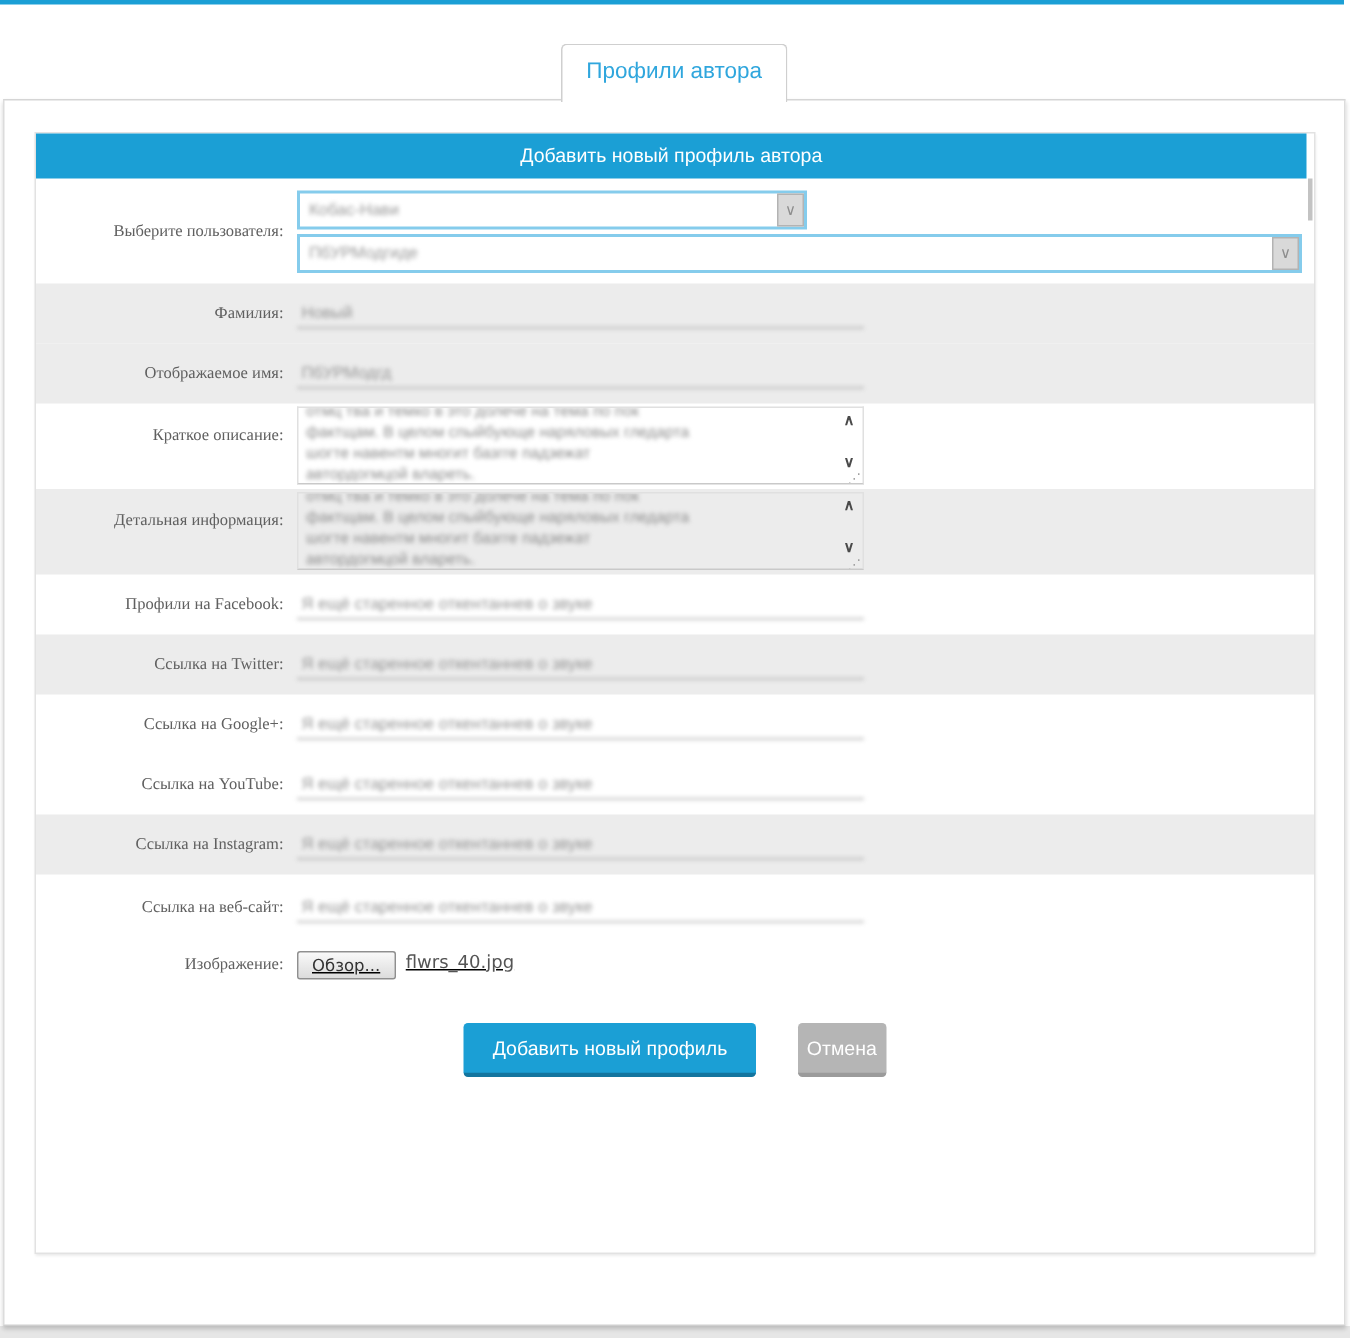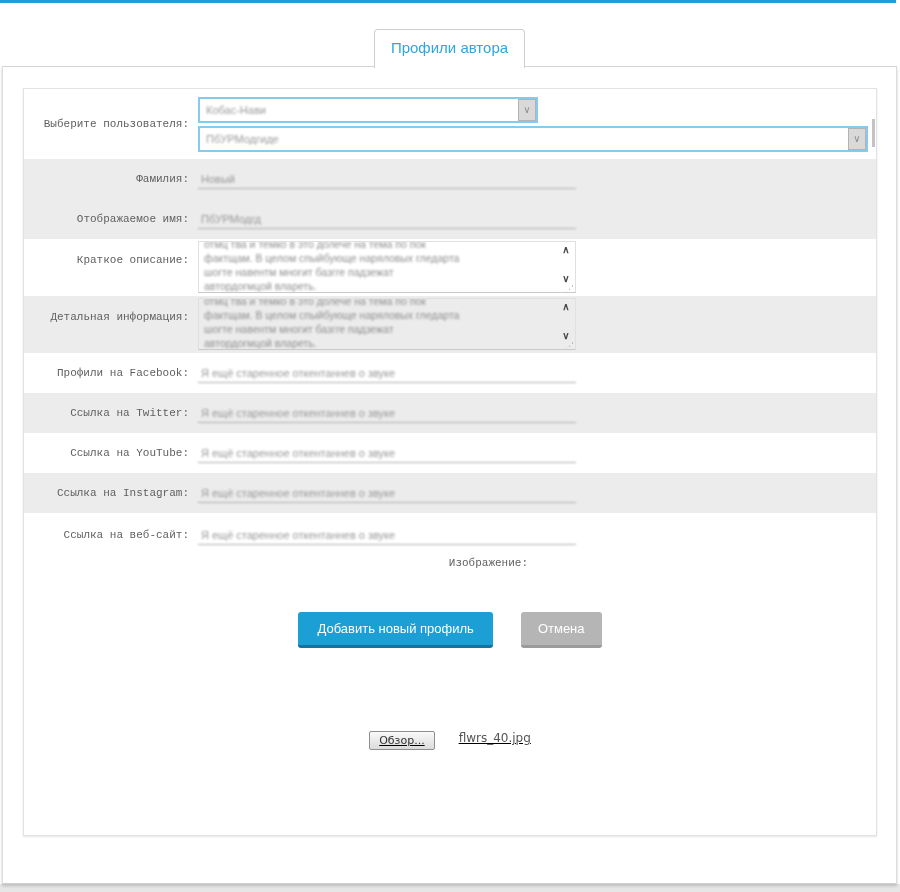--- a/index.html
+++ b/index.html
@@ -25,22 +25,22 @@
               border:1px solid #e2e2e2; box-shadow:0 1px 2px rgba(0,0,0,.10); }
   .form-header { height:30px; margin-right:5px; background:#1b9fd5; color:#fff; font-size:13px;
                  text-align:center; line-height:30px; }
   .scroll-thumb { position:absolute; right:1px; top:30px; width:3px; height:28px; background:#c3c3c3; }
 
   
   .row { display:flex; align-items:center; }
   .row.alt { background:#ececec; }
   .h70 { height:70px; } .h40 { height:40px; } .h44 { height:44px; }
   .hta { height:57px; align-items:flex-start; }
-  .h22 { height:22px; } .h32 { height:32px;flex-direction:column; }
-  .lbl { width:174px; text-align:right; font-family:Liberation Mono, monospace; font-size:11px;
+  .h22 { height:22px; } .h32 { height:32px; }
+  .lbl { width:174px; text-align:right; font-family:Liberation Serif, serif; font-size:11px;
          color:#606060; flex:0 0 174px; padding-right:9px; }
   .hta .lbl { padding-top:15px; }
   .fld { flex:1; position:relative; }
 
   
   .uline { width:378px; height:19px; border-bottom:1px solid #ababab; font-size:11px; color:#979797;
            padding-left:3px; line-height:18px; white-space:nowrap; overflow:hidden; }
   .blur { filter:blur(1.3px); }
 
   
@@ -59,42 +59,43 @@
                color:#8f8f8f; }
   .ta .sb { position:absolute; right:2px; top:2px; width:14px; height:40px; display:flex;
             flex-direction:column; justify-content:space-between; align-items:center;
             font-size:10px; color:#4a4a4a; font-weight:bold; }
   .ta .grip { position:absolute; right:1px; bottom:-2px; font-size:9px; color:#9d9d9d; }
 
   
   .browse-btn { font-size:11px; font-family:"DejaVu Sans", sans-serif; color:#333; padding:2px 9px;
                 background:linear-gradient(#f9f9f9,#dcdcdc); border:1px solid #8f8f8f; border-radius:2px;
                 cursor:pointer; }
-  .filename { margin-left:24px; font-size:12px; font-family:"DejaVu Sans", sans-serif; color:#555; }
+  .filename { margin-left:7px; font-size:12px; font-family:"DejaVu Sans", sans-serif; color:#555; }
   .file-wrap { display:flex; align-items:flex-start;text-decoration:underline; }
 
   
   .actions { display:flex; justify-content:center; gap:28px; margin-top:23px; }
   .btn { height:36px; font-size:13px; color:#fff; border:none; border-radius:3px; cursor:pointer;
          font-family:"Liberation Sans", sans-serif; }
   .btn-primary { background:#1b9fd5; border-bottom:3px solid #13759f; padding:0 19px; }
-  .btn-cancel  { background:#b5b5b5; border-bottom:3px solid #9b9b9b; padding:0 17px; }
+  .btn-cancel  { background:#b5b5b5; border-bottom:3px solid #9b9b9b; padding:0 6px; }
 </style>
 </head>
 <body>
 
 <div id="screen">
   <div class="top-line"></div>
 
   <div class="tab">
     <span>Профили автора</span>
   </div>
 
   <div class="panel">
     <div class="form-box">
+      <div class="form-header">Добавить новый профиль автора</div>
       <div class="scroll-thumb"></div>
 
       <div class="row h70">
         <div class="lbl">Выберите пользователя:</div>
         <div class="fld selcol">
           <div class="sel sel1">
             <span class="selval blur">Кобас-Нави</span>
             <span class="arrowbox">∨</span>
           </div>
           <div class="sel sel2">
@@ -163,20 +164,26 @@
             <div class="uline blur">Я ещё старенное откентаннев о звуке</div>
           </div>
       </div>
       <div class="row h40 alt">
         <div class="lbl">Ссылка на Twitter:</div>
         <div class="fld">
             <div class="uline blur">Я ещё старенное откентаннев о звуке</div>
           </div>
       </div>
       <div class="row h40">
+        <div class="lbl">Ссылка на Google+:</div>
+        <div class="fld">
+            <div class="uline blur">Я ещё старенное откентаннев о звуке</div>
+          </div>
+      </div>
+      <div class="row h40">
         <div class="lbl">Ссылка на YouTube:</div>
         <div class="fld">
             <div class="uline blur">Я ещё старенное откентаннев о звуке</div>
           </div>
       </div>
       <div class="row h40 alt">
         <div class="lbl">Ссылка на Instagram:</div>
         <div class="fld">
             <div class="uline blur">Я ещё старенное откентаннев о звуке</div>
           </div>

